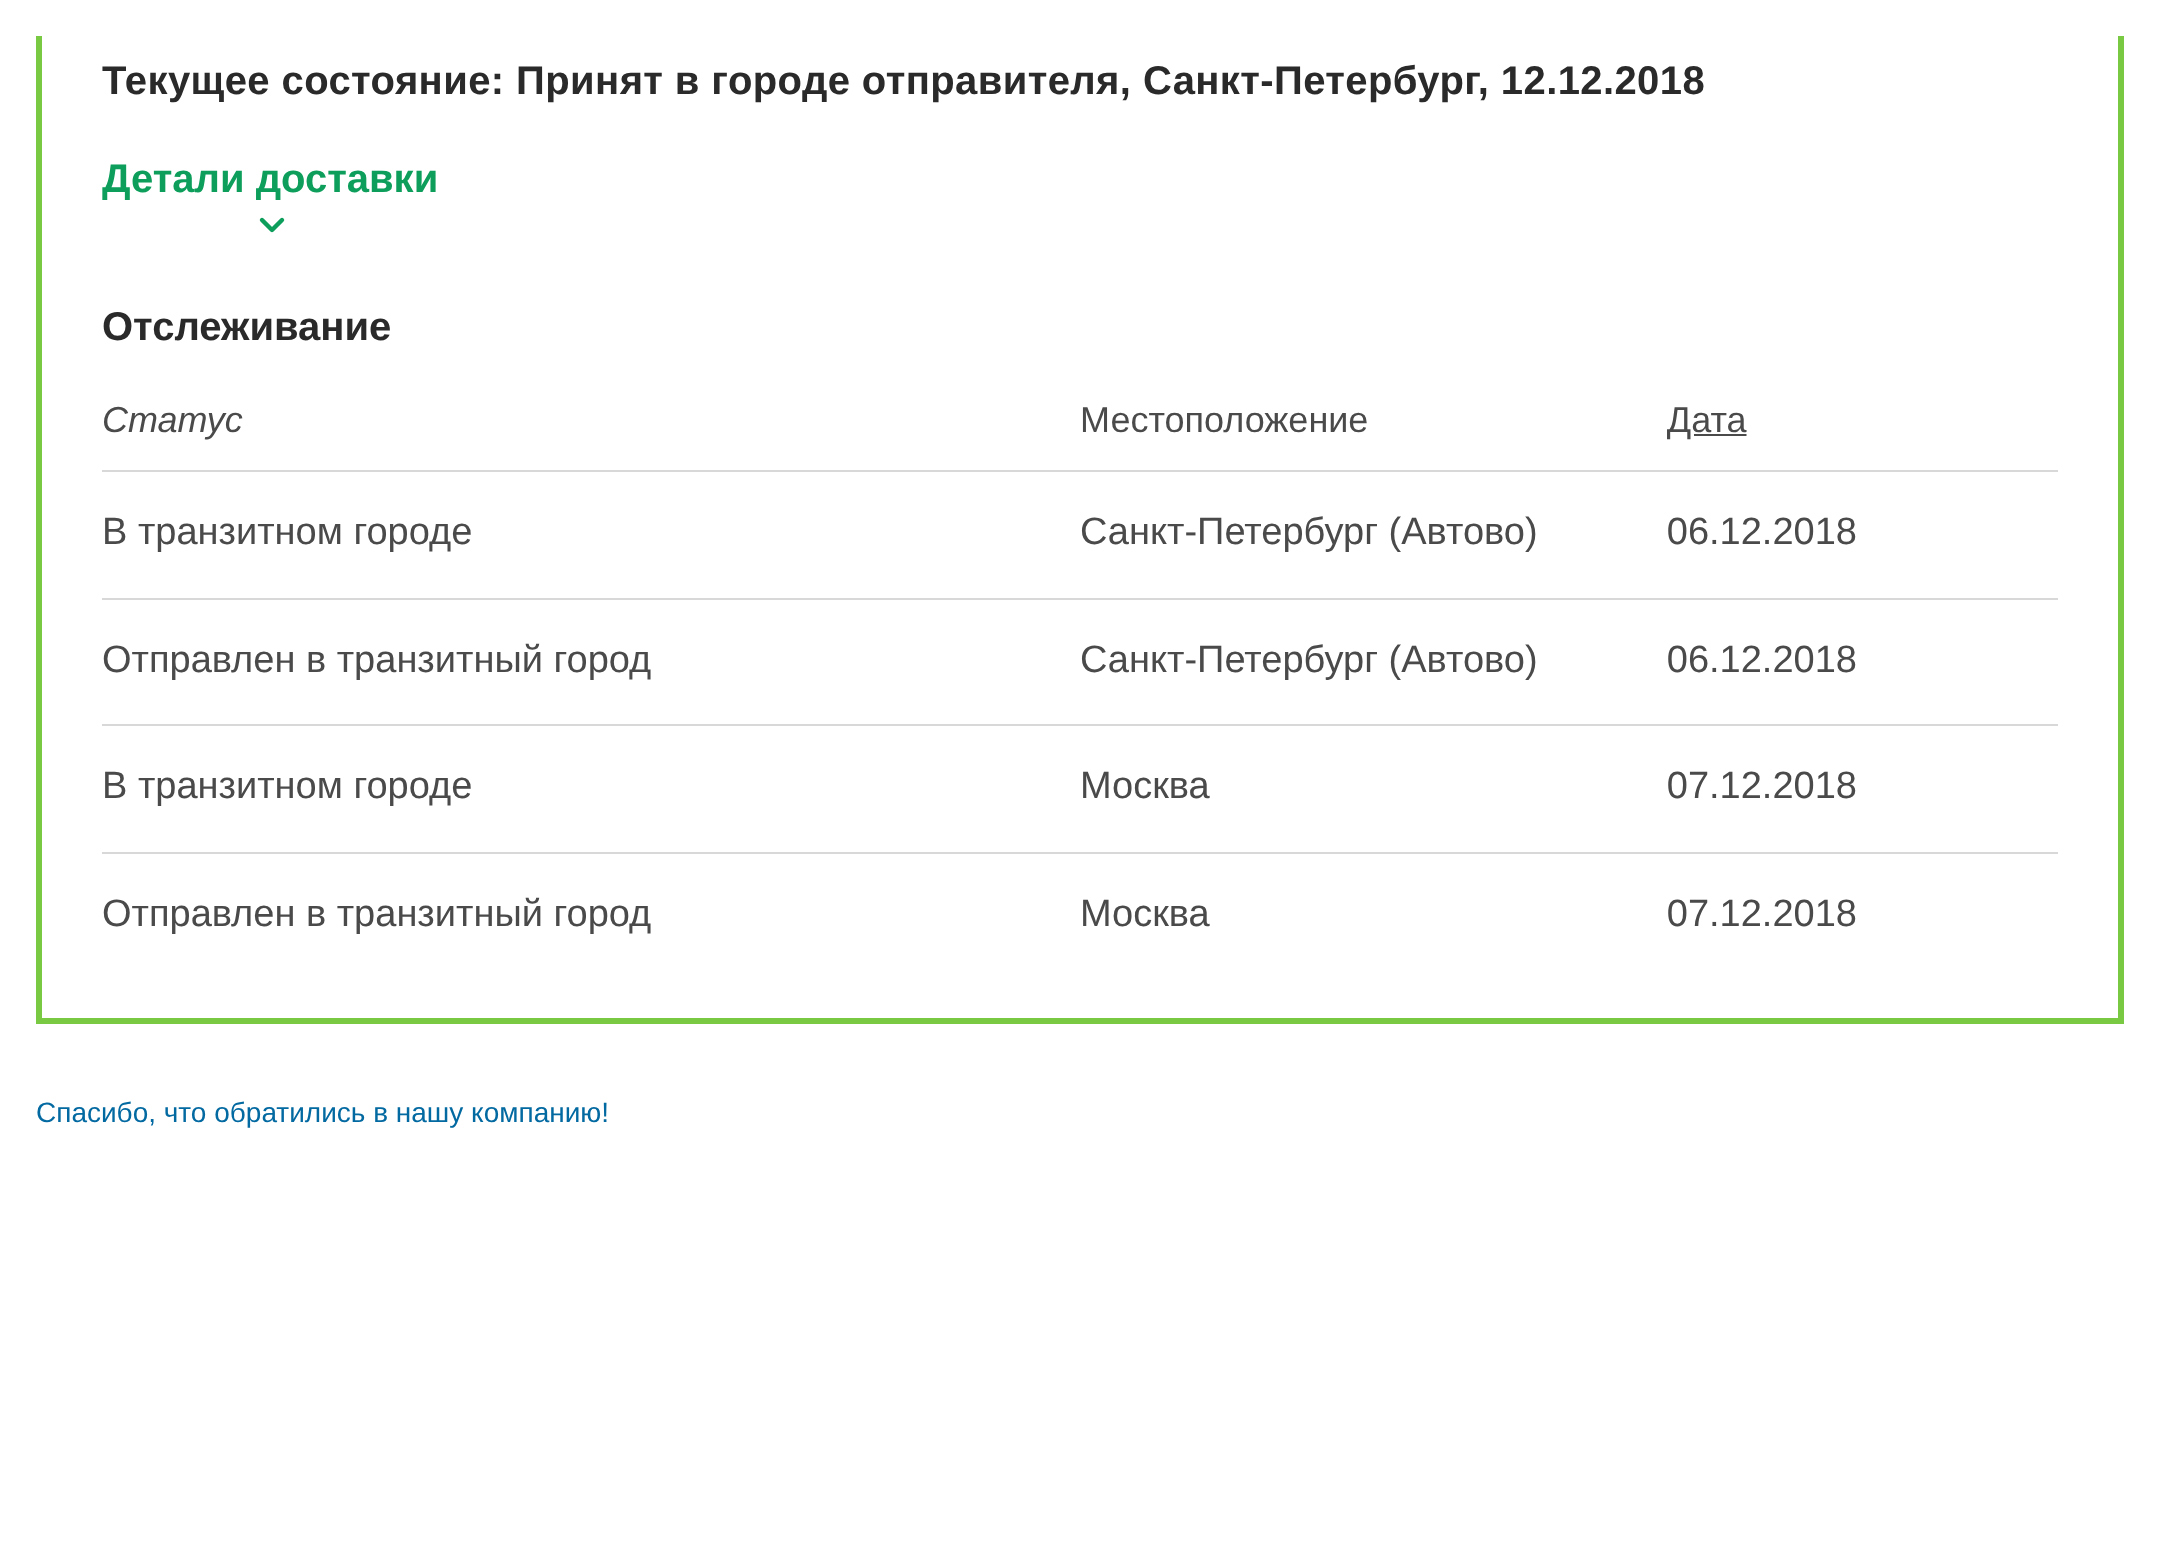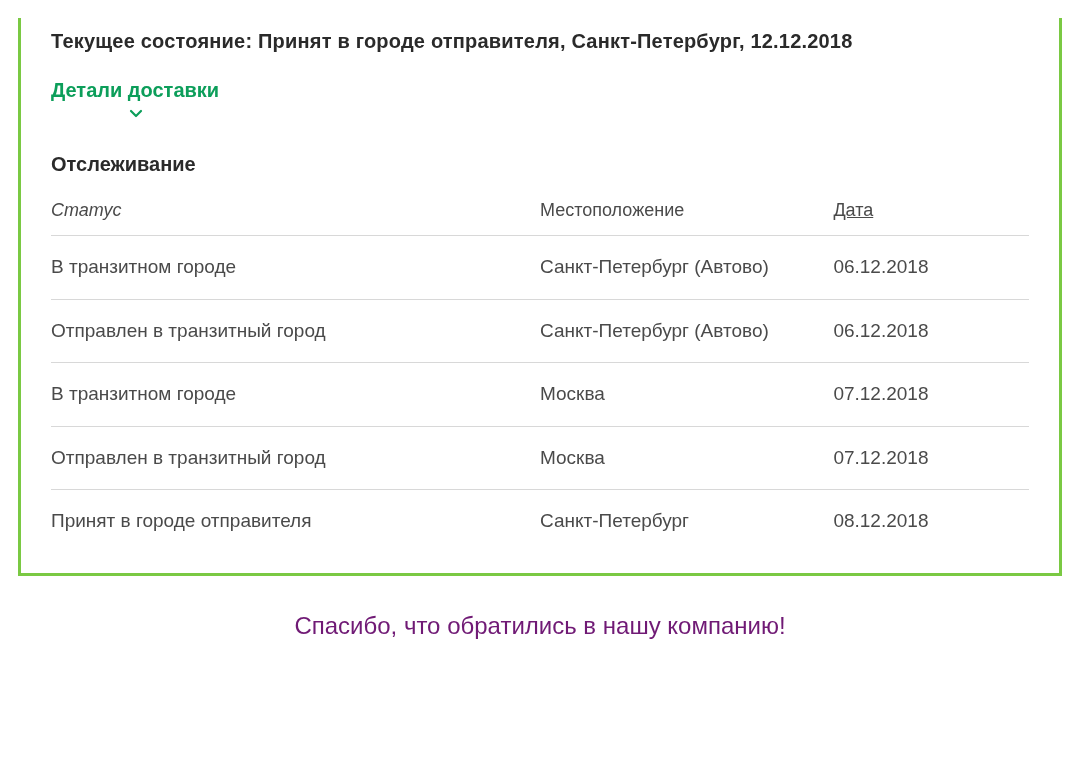--- a/index.html
+++ b/index.html
@@ -67,23 +67,22 @@
       line-height: 1.4;
       vertical-align: middle;
     }
     tbody tr:last-child td {
       border-bottom: none;
     }
     .col-status { width: 50%; font-style: italic; }
     .col-loc { width: 30%; margin-top: 35px; }
     .col-date { width: 20%; text-decoration: underline; }
     .footer-msg {
-      text-align: center;
-      font-size: 24px;
-      color: #701a75;
+      font-size: 14px;
+      color: #0369a1;
       margin-top: 36px;
     }
   </style>
 </head>
 <body>
 
 <div class="card">
   <div class="status-line">
     <span>Текущее состояние:</span>
     <span>Принят в городе отправителя, Санкт-Петербург, 12.12.2018</span>
@@ -122,22 +121,17 @@
       <tr>
         <td>В транзитном городе</td>
         <td>Москва</td>
         <td>07.12.2018</td>
       </tr>
       <tr>
         <td>Отправлен в транзитный город</td>
         <td>Москва</td>
         <td>07.12.2018</td>
       </tr>
-      <tr>
-        <td>Принят в городе отправителя</td>
-        <td>Санкт-Петербург</td>
-        <td>08.12.2018</td>
-      </tr>
     </tbody>
   </table>
 </div>
 
 <div class="footer-msg">Спасибо, что обратились в нашу компанию!</div>
 
 </body></html>

